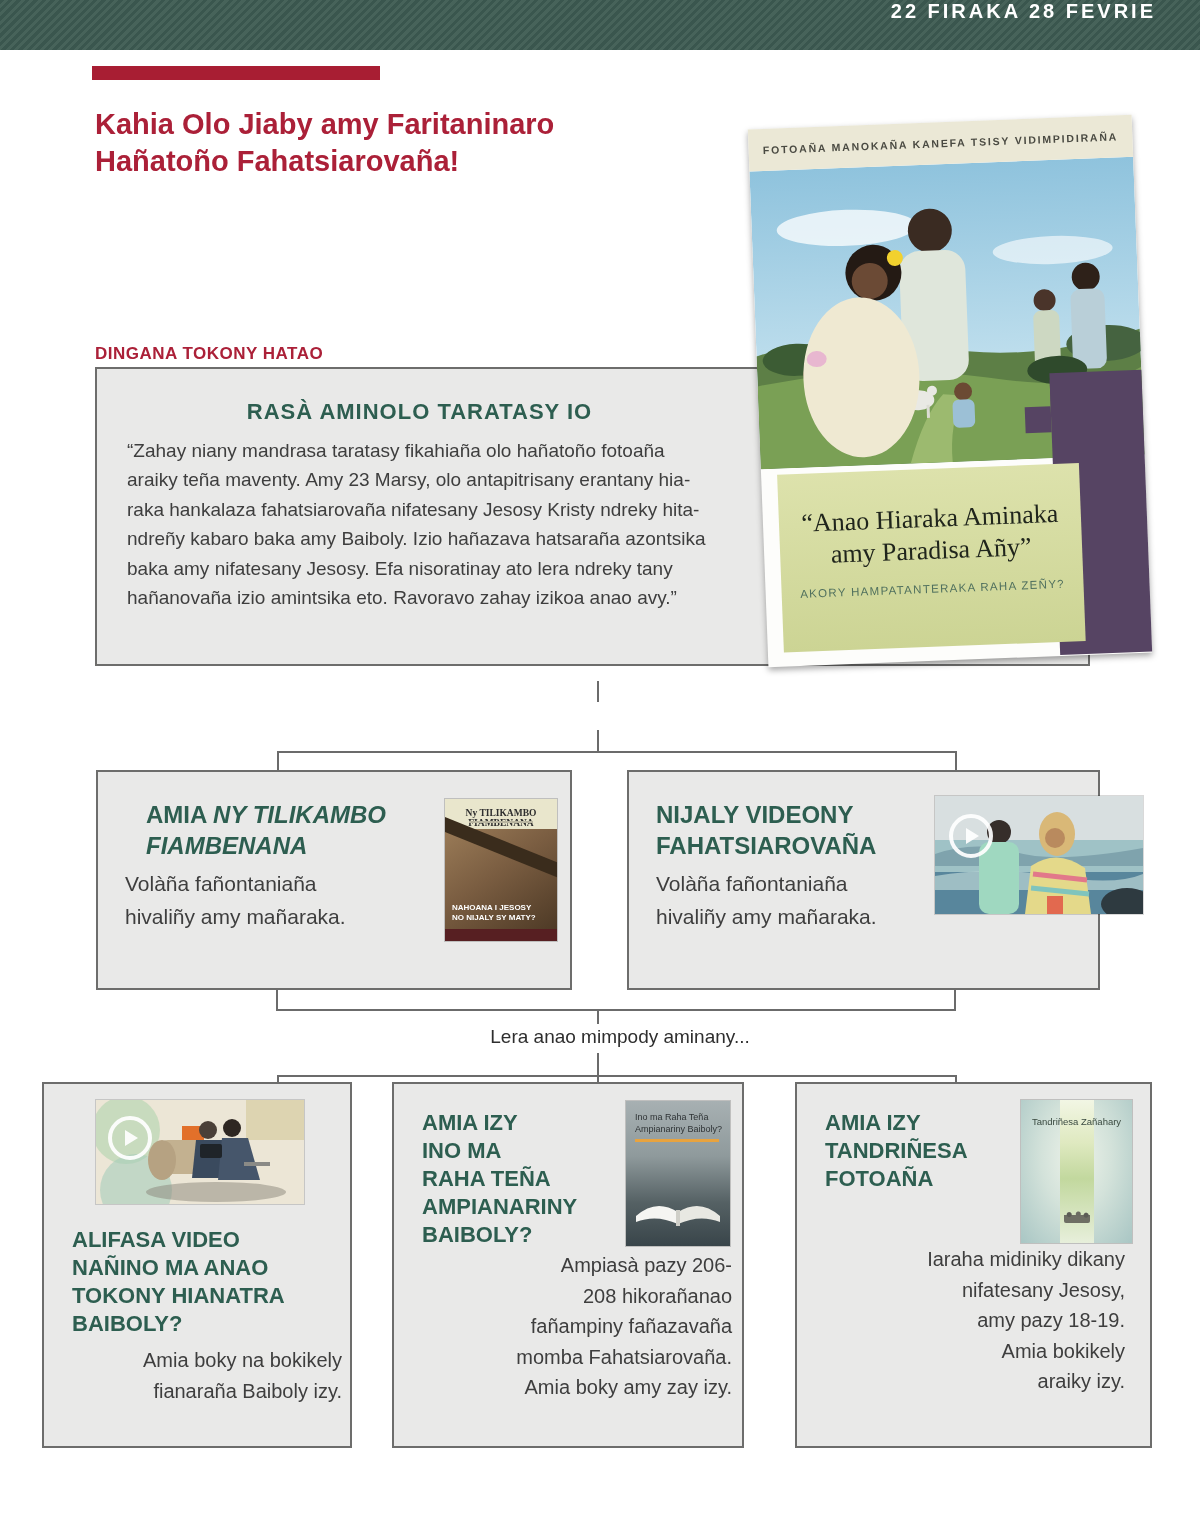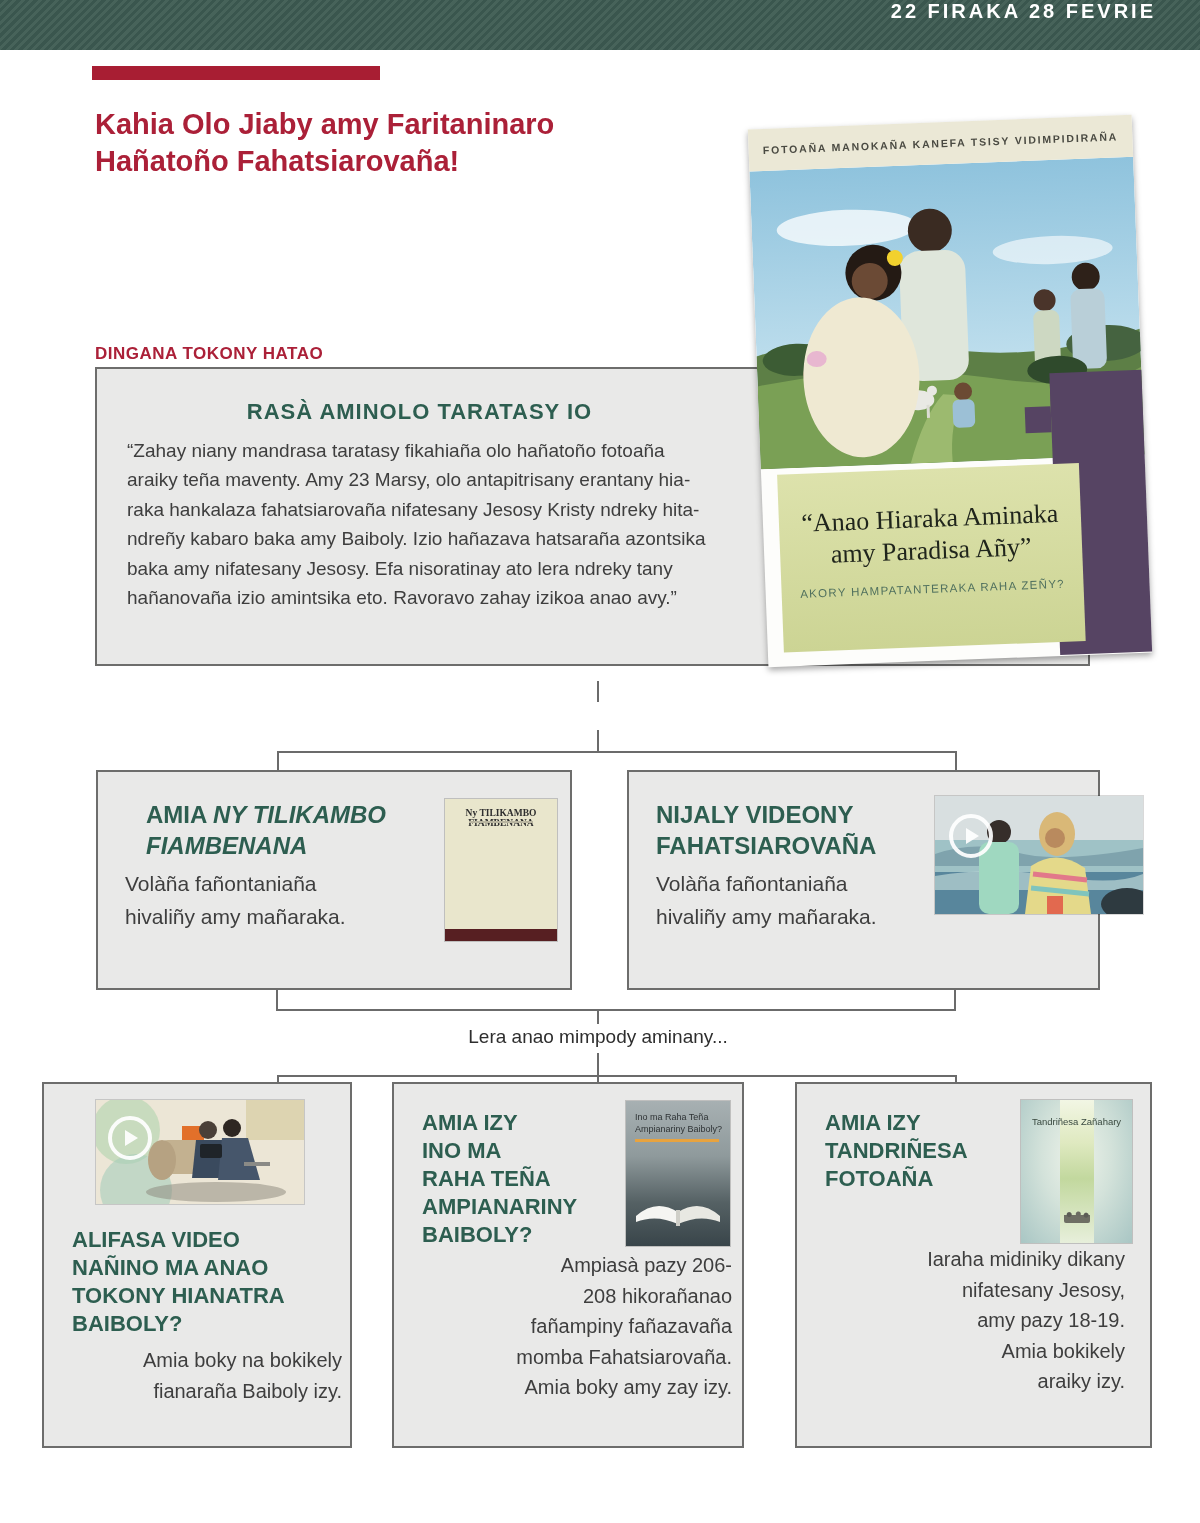--- a/index.html
+++ b/index.html
@@ -183,20 +183,25 @@
   <div class="abs cline" style="left:955px;top:751px;width:2px;height:20px;"></div>
 
   <section class="abs gbox mid-left">
     <h3 class="abs box-h ml" style="left:13px;top:27px;width:290px;margin-left:35px;"><span>AMIA </span><span class="it">NY TILIKAMBO
 FIAMBENANA</span></h3>
     <p class="abs mid-body ml" style="left:27px;top:95px;width:300px;">Volàña fañontaniaña
 hivaliñy amy mañaraka.</p>
     <div class="abs cover wt-cover" style="left:347px;top:27px;width:112px;height:142px;">
       <div class="wt-masthead">Ny TILIKAMBO FIAMBENANA</div>
       <div class="wt-subline"></div>
+      <div class="wt-art">
+        <div class="wt-beam"></div>
+        <div class="wt-title ml">NAHOANA I JESOSY
+NO NIJALY SY MATY?</div>
+      </div>
       <div class="wt-foot"></div>
     </div>
   </section>
 
   <section class="abs gbox mid-right">
     <h3 class="abs box-h ml" style="left:27px;top:27px;width:290px;">NIJALY VIDEONY
 FAHATSIAROVAÑA</h3>
     <p class="abs mid-body ml" style="left:27px;top:95px;width:300px;">Volàña fañontaniaña
 hivaliñy amy mañaraka.</p>
     <div class="abs thumb" style="left:306px;top:24px;width:208px;height:118px;">
@@ -217,21 +222,21 @@
         <ellipse cx="192" cy="108" rx="26" ry="16" fill="#2e3a40"></ellipse>
       </svg>
       <div class="play abs" style="left:14px;top:18px;width:44px;height:44px;"></div>
     </div>
   </section>
 
   <div class="abs cline" style="left:276px;top:990px;width:2px;height:21px;"></div>
   <div class="abs cline" style="left:954px;top:990px;width:2px;height:21px;"></div>
   <div class="abs cline" style="left:276px;top:1009px;width:680px;height:2px;"></div>
   <div class="abs cline" style="left:597px;top:1009px;width:2px;height:15px;"></div>
-  <div class="abs clabel" style="left:398px;top:1026px;">Lera anao mimpody aminany...</div>
+  <div class="abs clabel" style="left:420px;top:1026px;">Lera anao mimpody aminany...</div>
   <div class="abs cline" style="left:597px;top:1053px;width:2px;height:24px;"></div>
   <div class="abs cline" style="left:277px;top:1075px;width:680px;height:2px;"></div>
   <div class="abs cline" style="left:277px;top:1075px;width:2px;height:9px;"></div>
   <div class="abs cline" style="left:597px;top:1075px;width:2px;height:9px;"></div>
   <div class="abs cline" style="left:955px;top:1075px;width:2px;height:9px;"></div>
 
   <section class="abs gbox bot-left">
     <div class="abs thumb" style="left:52px;top:16px;width:208px;height:104px;">
       <svg viewBox="0 0 208 104" preserveAspectRatio="none">
         <rect width="208" height="104" fill="#ece6d6"></rect>

